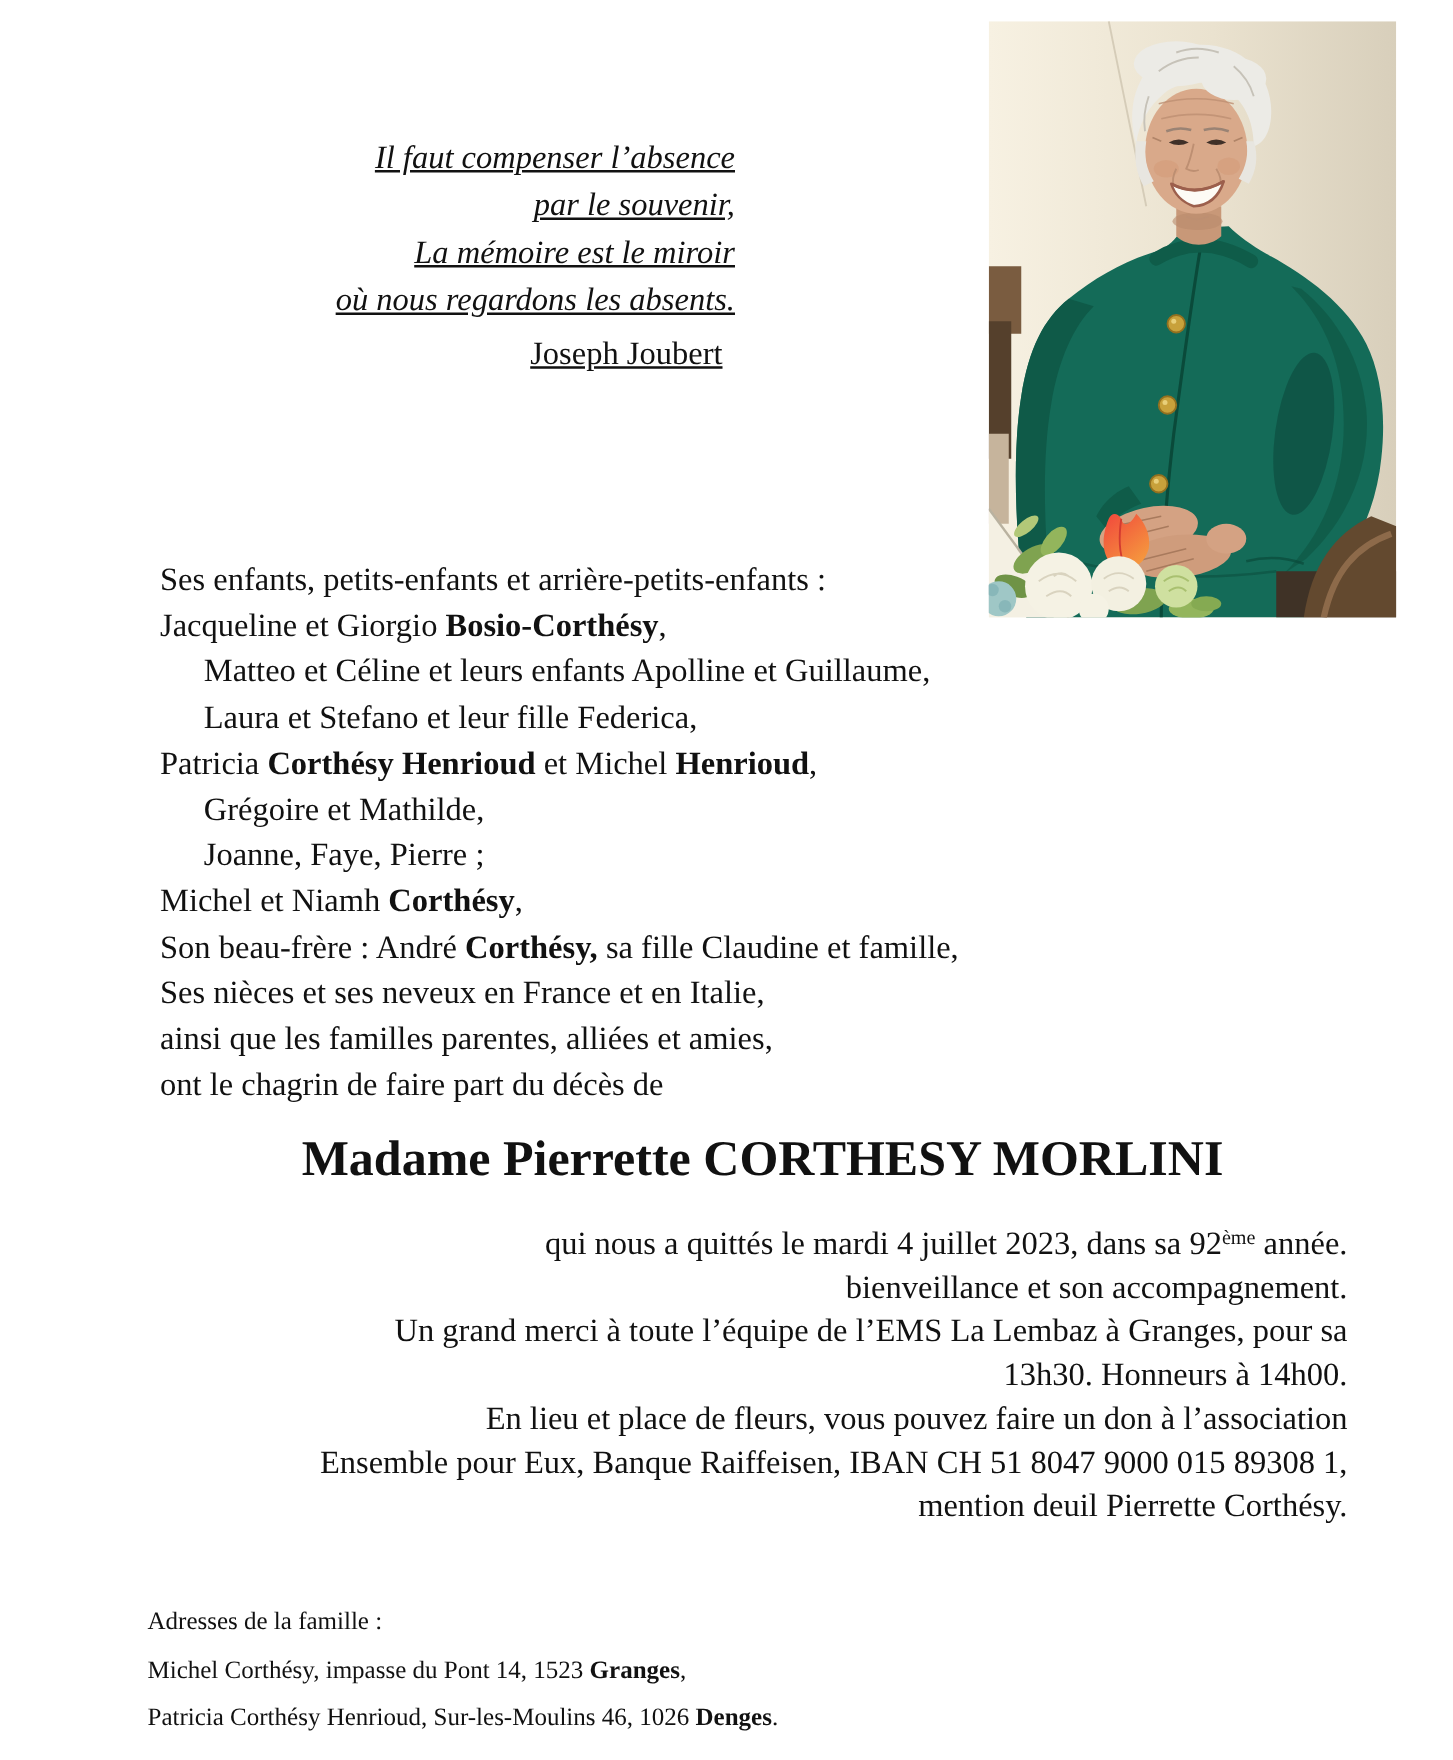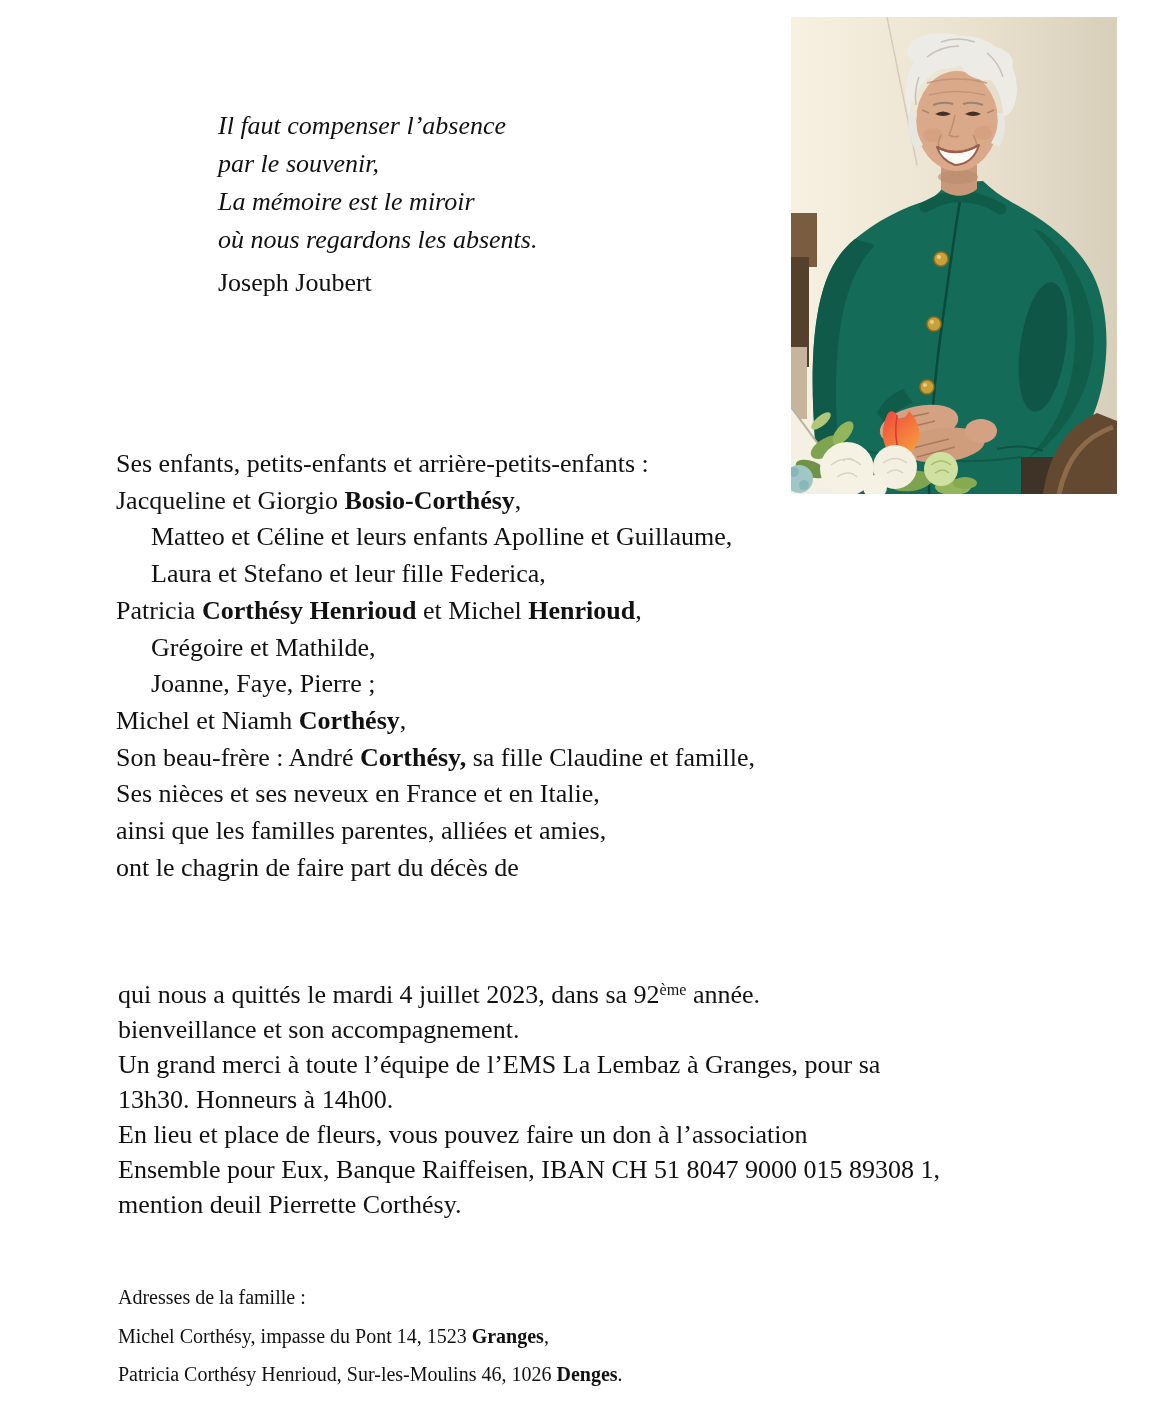--- a/index.html
+++ b/index.html
@@ -8,47 +8,47 @@
     font-family:"Liberation Serif","DejaVu Serif",serif; color:#111;
     overflow:hidden;
   }
   .line { white-space:pre-wrap; }
   .b { font-weight:bold; }
   sup { font-size:0.62em; line-height:0; vertical-align:baseline; position:relative; top:-0.48em; }
 
   
   .quote {
     position:absolute; top:107px; left:218px; width:370px;
-    text-align:left; font-style:italic; font-size:26px; line-height:38px;
+    text-align:right; font-style:italic; font-size:26px; line-height:38px;text-decoration:underline;
   }
   .quote-attrib {
     font-style:normal; margin-top:5px; padding-right:10px;
   }
 
   
   .photo { position:absolute; left:791px; top:17px; width:326px; height:477px; }
   .photo svg { display:block; }
 
   
   .family {
-    position:absolute; left:116px; top:446px; width:700px;
+    position:absolute; left:128px; top:446px; width:700px;
     font-size:26px; line-height:36.7px;
   }
   .family .ind { padding-left:35px; }
 
   
   .title {
     position:absolute; left:120px; top:905px; width:980px;
     text-align:center; font-size:40px; line-height:44px; font-weight:bold;
   }
 
   
   .details {
     position:absolute; left:118px; top:977px; width:960px;
-    font-size:26px; line-height:35px;
+    font-size:26px; line-height:35px;text-align:right;
   }
 
   
   .addresses {
     position:absolute; left:118px; top:1278px; width:900px;
     font-size:20px; line-height:38.5px;
   }
 </style>
 </head>
 <body>
@@ -187,20 +187,21 @@
       <div class="line"><span>Patricia </span><span class="b">Corthésy Henrioud</span><span> et Michel </span><span class="b">Henrioud</span><span>,</span></div>
       <div class="line ind"><span>Grégoire et Mathilde,</span></div>
       <div class="line ind"><span>Joanne, Faye, Pierre ;</span></div>
       <div class="line"><span>Michel et Niamh </span><span class="b">Corthésy</span><span>,</span></div>
       <div class="line"><span>Son beau-frère : André </span><span class="b">Corthésy,</span><span> sa fille Claudine et famille,</span></div>
       <div class="line"><span>Ses nièces et ses neveux en France et en Italie,</span></div>
       <div class="line"><span>ainsi que les familles parentes, alliées et amies,</span></div>
       <div class="line"><span>ont le chagrin de faire part du décès de</span></div>
     </div>
 
+  <div class="title">Madame Pierrette CORTHESY MORLINI</div>
 
   <div class="details">
       <div class="line"><span>qui nous a quittés le mardi 4 juillet 2023, dans sa 92</span><sup>ème</sup><span> année.</span></div>
       <div class="line"><span>bienveillance et son accompagnement.</span></div>
       <div class="line"><span>Un grand merci à toute l’équipe de l’EMS La Lembaz à Granges, pour sa</span></div>
       <div class="line"><span>13h30. Honneurs à 14h00.</span></div>
       <div class="line"><span>En lieu et place de fleurs, vous pouvez faire un don à l’association</span></div>
       <div class="line"><span>Ensemble pour Eux, Banque Raiffeisen, IBAN CH 51 8047 9000 015 89308 1,</span></div>
       <div class="line"><span>mention deuil Pierrette Corthésy.</span></div>
     </div>

